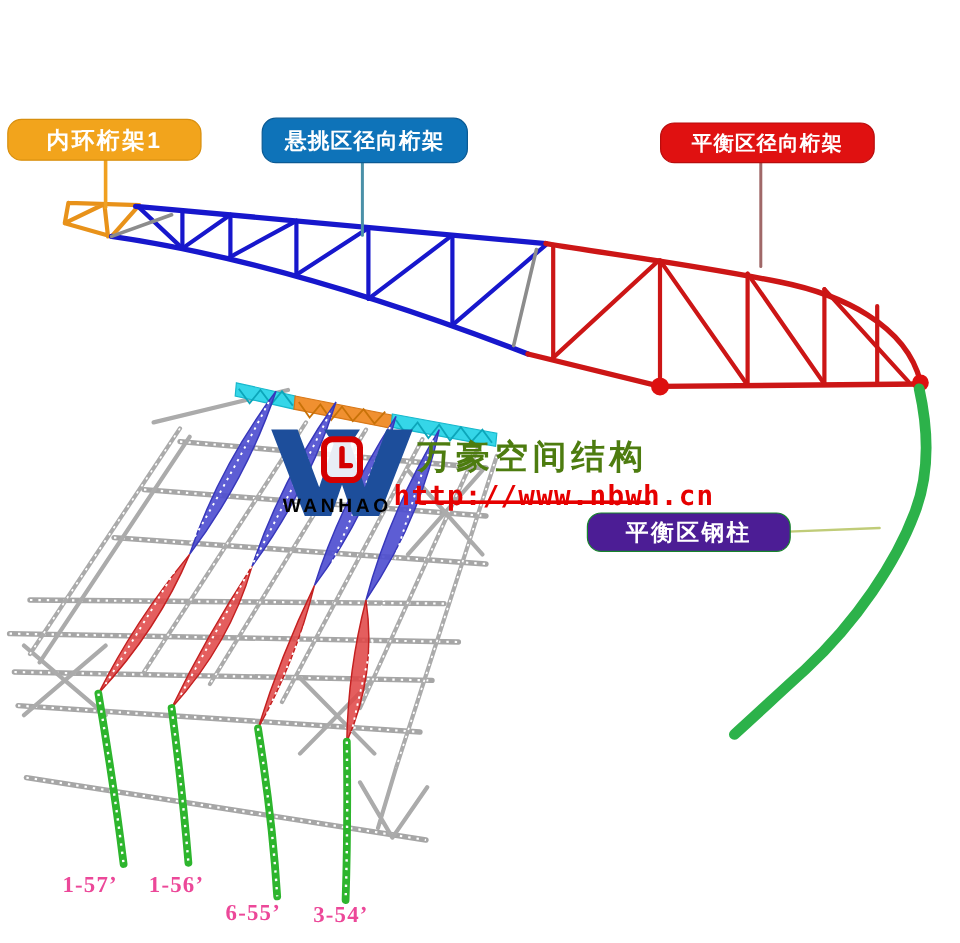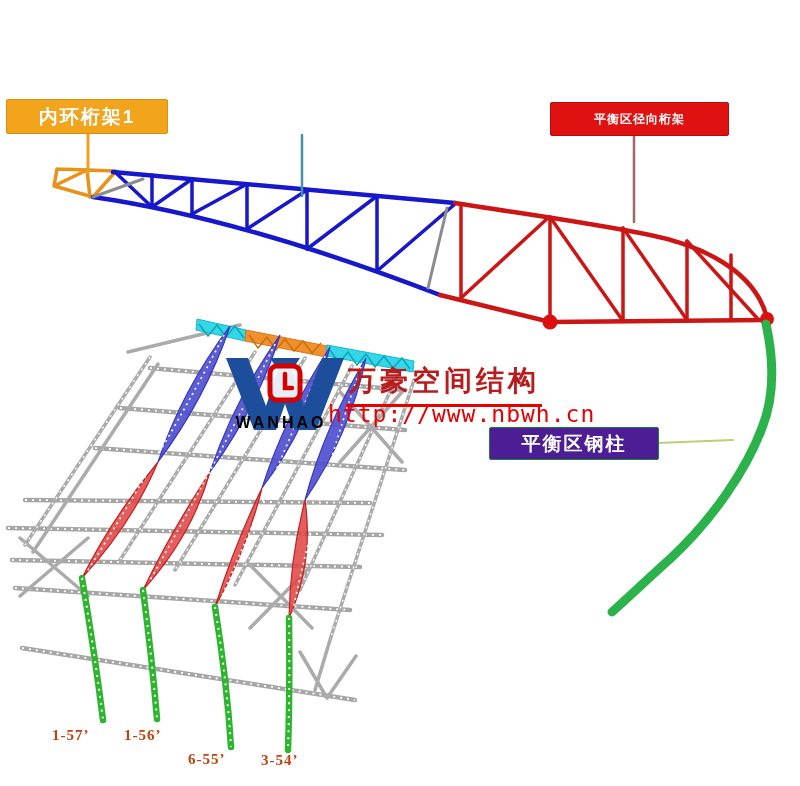--- a/index.html
+++ b/index.html
@@ -1,37 +1,37 @@
 <!DOCTYPE html>
 <html lang="zh"><head>
 <meta charset="utf-8">
 <style>
   html,body{margin:0;padding:0;background:#ffffff;}
   .canvas{position:relative;width:800px;height:786px;background:#ffffff;overflow:hidden;
           font-family:"Liberation Sans",sans-serif;}
   .art{position:absolute;left:0;top:0;z-index:1;}
   .callout{position:absolute;display:flex;align-items:center;justify-content:center;
            color:#ffffff;font-weight:bold;font-size:19px;letter-spacing:2px;
-           z-index:4;border-radius:2px;}
+           z-index:4;border-radius:12px;}
   .callout.orange{left:6px;top:99px;width:160px;height:33px;background:#f2a41c;border:1px solid #d88f0e;}
   .callout.blue{left:218px;top:98px;width:170px;height:36px;background:#0e73b9;border:1px solid #0a5a94;font-size:18px;letter-spacing:1px;}
-  .callout.red{left:550px;top:102px;width:177px;height:32px;background:#e01111;border:1px solid #b80d0d;font-size:12px;letter-spacing:1px;}
+  .callout.red{left:550px;top:102px;width:177px;height:32px;background:#e01111;border:1px solid #b80d0d;font-size:17px;letter-spacing:1px;}
   .callout.green{left:489px;top:427px;width:168px;height:31px;background:#4c1d95;border:1px solid #17852c;}
   .axis-label{position:absolute;z-index:4;font-family:"Liberation Serif",serif;
-              font-weight:bold;font-size:15px;color:#c2410c;letter-spacing:1px;}
+              font-weight:bold;font-size:19px;color:#ec4899;letter-spacing:1px;}
   .axis-57{left:52px;top:727px;} .axis-56{left:124px;top:727px;}
   .axis-55{left:188px;top:751px;} .axis-54{left:261px;top:752px;}
   .wm-logo{position:absolute;left:220px;top:350px;z-index:2;}
   .wm-logo-text{position:absolute;left:226px;top:414px;width:110px;text-align:center;z-index:2;
                 color:#000000;font-weight:bold;font-size:16px;letter-spacing:3px;}
-  .wm-company{position:absolute;left:346px;top:362px;z-index:3;color:#b91c1c;
+  .wm-company{position:absolute;left:346px;top:362px;z-index:3;color:#4d7c0f;
               font-family:"DejaVu Serif",serif;font-weight:bold;font-size:28px;
-              letter-spacing:4px;padding:0 2px 4px 2px;border-bottom:3px solid #e60000;}
+              letter-spacing:4px;padding:0 2px 17px 2px;border-bottom:3px solid #e60000;}
   .wm-url{position:absolute;left:328px;top:401px;z-index:3;color:#e60000;
-          font-family:"DejaVu Sans Mono",monospace;font-weight:normal;font-size:23px;letter-spacing:1px;}
+          font-family:"DejaVu Sans Mono",monospace;font-weight:bold;font-size:23px;letter-spacing:1px;}
 </style>
 </head>
 <body>
 
 <div class="canvas">
 
   <svg class="art" width="800" height="786" viewBox="0 0 800 786">
 
     <g>
       <path d="M150,368 L405,390 M120,408 L405,430 M95,448 L405,470 M25,500 L370,503
@@ -126,20 +126,23 @@
     <rect x="50" y="16" width="30" height="34" rx="7" fill="#ffffff" fill-opacity="0.9" stroke="#d40000" stroke-width="5"></rect>
     <path d="M65,24 L65,38 L72,38" stroke="#d40000" stroke-width="4.5" fill="none" stroke-linecap="round"></path>
   </svg>
   <div class="wm-logo-text">WANHAO</div>
   <div class="wm-company">万豪空间结构</div>
   <div class="wm-url">http://www.nbwh.cn</div>
 
   <div class="callout orange">
     <span>内环桁架1</span>
   </div>
+  <div class="callout blue">
+    <span>悬挑区径向桁架</span>
+  </div>
   <div class="callout red">
     <span>平衡区径向桁架</span>
   </div>
   <div class="callout green">
     <span>平衡区钢柱</span>
   </div>
 
   <div class="axis-label axis-57">1-57’</div>
   <div class="axis-label axis-56">1-56’</div>
   <div class="axis-label axis-55">6-55’</div>

